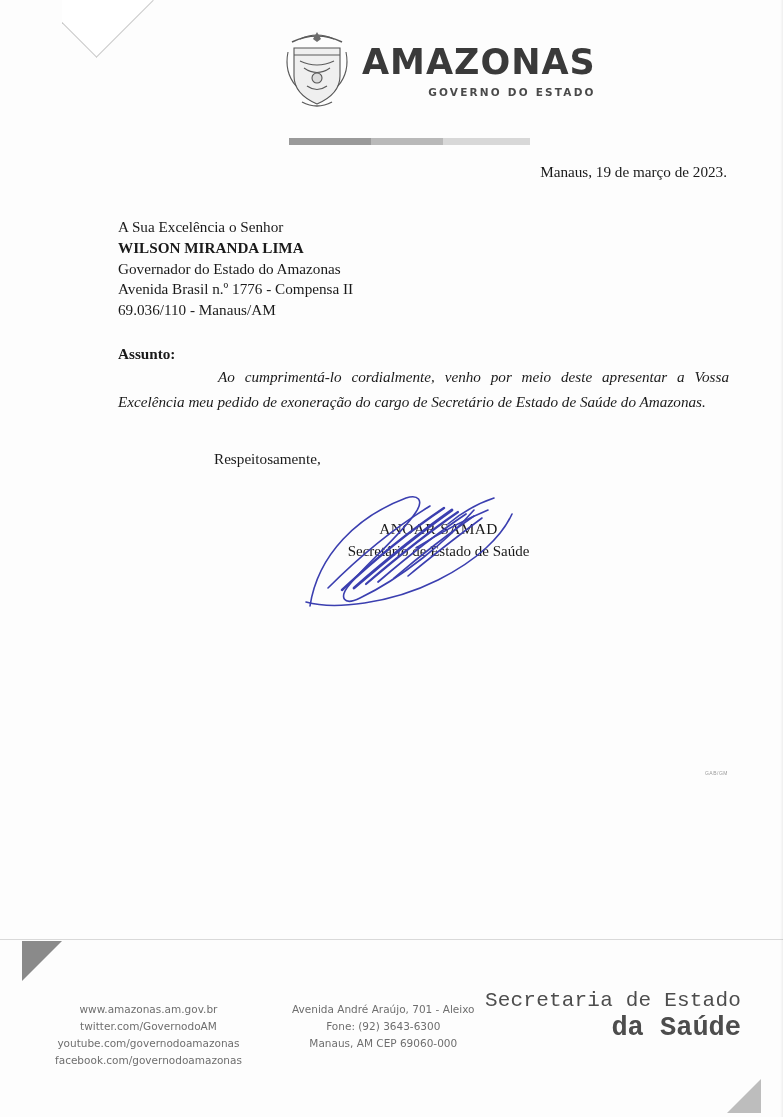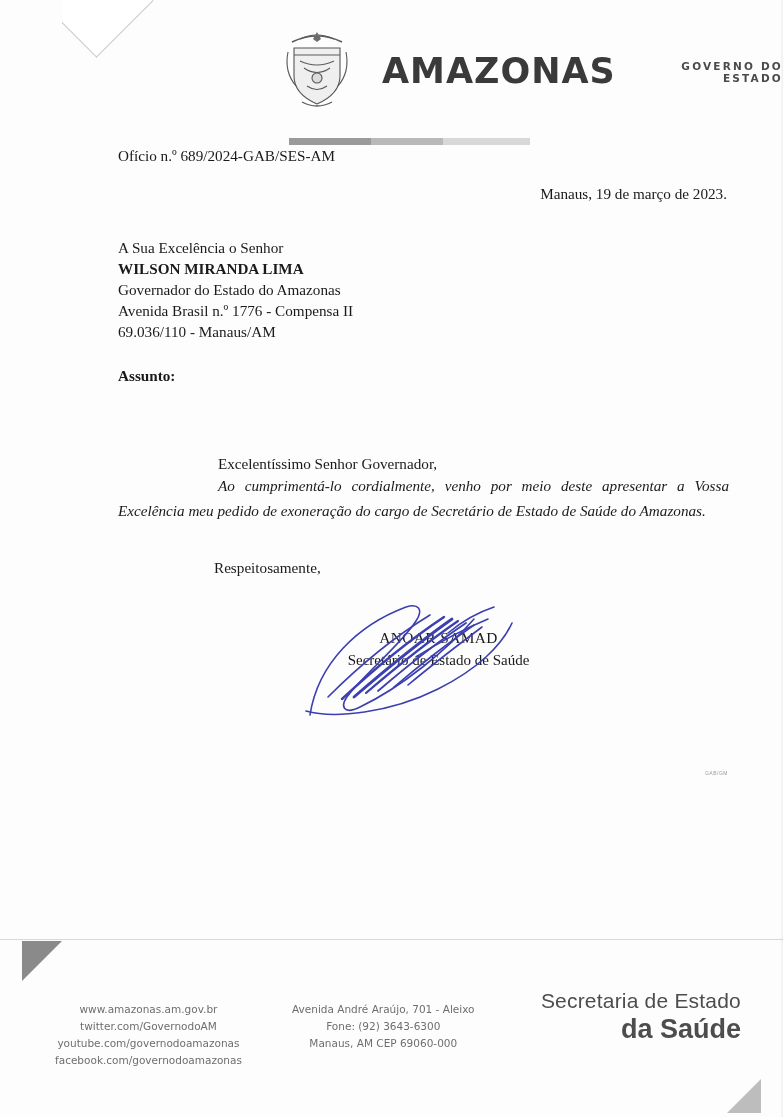--- a/index.html
+++ b/index.html
@@ -62,24 +62,23 @@
   }
   .crest {
     width: 70px;
     height: 78px;
     position: relative;
   }
   .crest svg { display:block; }
 
   .brand-text {
     display: flex;
-    flex-direction: row;
+    flex-direction: column;
     justify-content: space-between;
     padding-top: 4px;
-    margin-left: 20px;
   }
   .brand-title {
     font-family: "DejaVu Sans", sans-serif;
     font-weight: bold;
     font-size: 35px;
     letter-spacing: 1px;
     color: #3a3a3a;
     line-height: 1;
   }
   .brand-sub {
@@ -235,21 +234,21 @@
     line-height: 1.62;
     text-align: center;
   }
   .footer-col.a { left: 55px; top: 84px; }
   .footer-col.b { left: 292px; top: 84px; }
   .footer-brand {
     position: absolute;
     right: 42px;
     top: 72px;
     text-align: right;
-    font-family: Liberation Sans, sans-serif;
+    font-family: Liberation Mono, monospace;
     color: #4d4d4d;
   }
   .footer-brand .l1 { font-size: 21px; letter-spacing: 0.2px; }
   .footer-brand .l2 { font-size: 27px; font-weight: bold; margin-top: 1px; }
 
   .edge-shadow-right {
     position: absolute;
     top: 0; right: 0; width: 3px; height: 100%;
     background: linear-gradient(to left, rgba(0,0,0,0.06), rgba(0,0,0,0));
   }
@@ -284,37 +283,35 @@
       <div class="brand-text">
         <div class="brand-title">AMAZONAS</div>
         <div class="brand-sub">GOVERNO DO ESTADO</div>
       </div>
     </div>
     <div class="rule-bar"></div>
   </div>
 
   <div class="doc">
 
-    <div class="oficio">Ofício n.º 689/2024-GAB/SES-AM</div>
 
     <div class="place-date">Manaus, 19 de março de 2023.</div>
 
     <div class="addressee">
       <div>A Sua Excelência o Senhor</div>
       <div class="bold">WILSON MIRANDA LIMA</div>
       <div>Governador do Estado do Amazonas</div>
       <div>Avenida Brasil n.º 1776 - Compensa II</div>
       <div>69.036/110 - Manaus/AM</div>
     </div>
 
     <div class="subject">
       <div class="subject-label">Assunto:</div>
     </div>
 
-    <div class="salutation">Excelentíssimo Senhor Governador,</div>
 
     <div class="para">Ao cumprimentá-lo cordialmente, venho por meio deste apresentar a Vossa Excelência meu pedido de exoneração do cargo de Secretário de Estado de Saúde do Amazonas.</div>
 
     <div class="closing">Respeitosamente,</div>
 
     <div class="sig-block">
       <svg class="sig-scribble" viewBox="0 0 260 130" xmlns="http://www.w3.org/2000/svg">
         <g fill="none" stroke="#3b3fb0" stroke-width="1.6" stroke-linecap="round">
           <path d="M12 122 C 20 70, 60 32, 108 14 C 120 10, 126 16, 118 28 C 104 50, 70 78, 52 100 C 40 114, 46 122, 62 114 C 104 94, 150 56, 176 26"></path>
           <path d="M30 104 C 60 74, 96 44, 132 22"></path>

